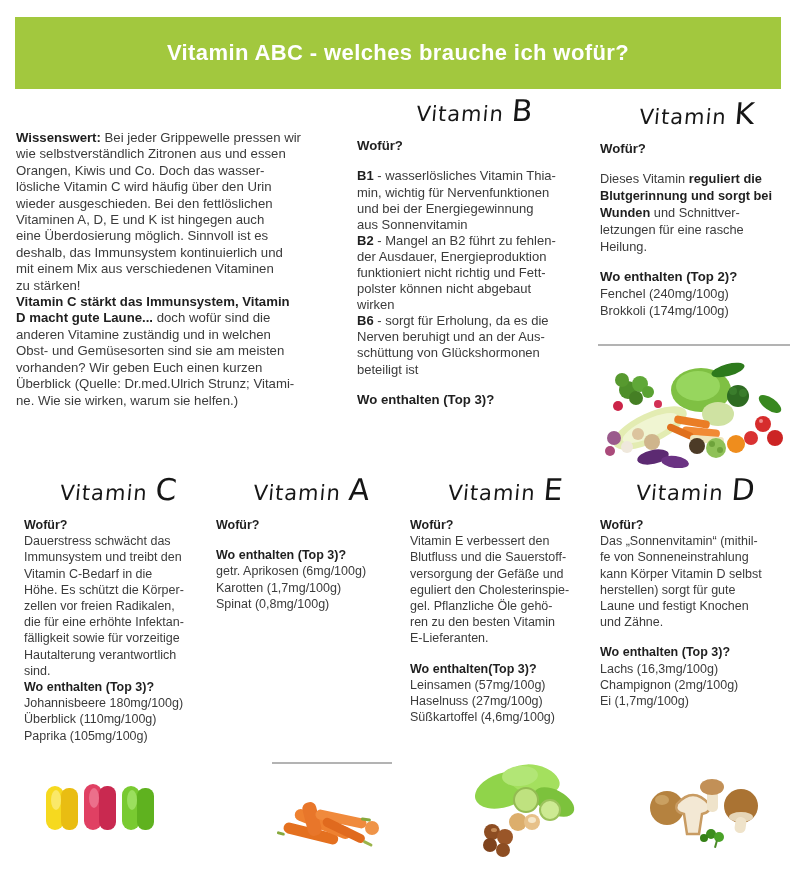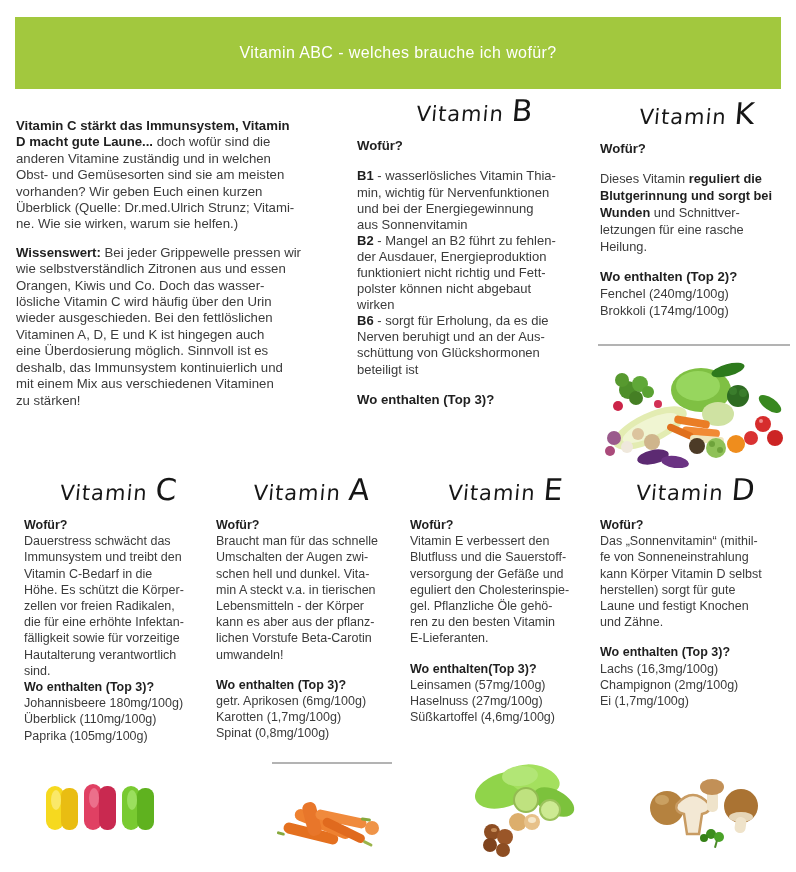--- a/index.html
+++ b/index.html
@@ -4,21 +4,21 @@
 <style>
   html,body { margin:0; padding:0; background:#ffffff; }
   .page {
     position:relative; width:796px; height:872px; background:#ffffff;
     font-family:"Liberation Sans", sans-serif; color:#3b3b3b; overflow:hidden;
   }
   .header {
     position:absolute; left:15px; top:17px; width:766px; height:72px;
     background:#a2c83e; display:flex; align-items:center; justify-content:center;
   }
-  .header-title { color:#ffffff; font-weight:normal; font-size:16px; letter-spacing:.4px; }
+  .header-title { color:#ffffff; font-weight:bold; font-size:22px; letter-spacing:.4px; }
 
   .col { position:absolute; }
   .para { white-space:pre; margin:0; font-size:13.2px; line-height:16.4px; color:#3b3b3b; }
   .para b, .bold-head { color:#1f1f1f; font-weight:bold; }
   .bold-head { font-size:13.2px; line-height:16.4px; white-space:pre; }
 
   .vitamin-title {
     text-align:center; color:#161616; transform:skewX(-5deg);
     font-family:"DejaVu Sans", sans-serif; font-size:21px; letter-spacing:1px;
     margin-bottom:10px; height:34px; line-height:34px;
@@ -35,37 +35,37 @@
 </head>
 <body>
 
 <div class="page">
 
   <div class="header">
     <div class="header-title">Vitamin ABC - welches brauche ich wofür?</div>
   </div>
 
   <div class="col" style="left:16px; top:118px; width:340px;">
-    <p class="para"><b>Vitamin C stärkt das Immunsystem, Vitamin
-D macht gute Laune...</b><span> doch wofür sind die
-anderen Vitamine zuständig und in welchen
-Obst- und Gemüsesorten sind sie am meisten
-vorhanden? Wir geben Euch einen kurzen
-Überblick (Quelle: Dr.med.Ulrich Strunz; Vitami-
-ne. Wie sie wirken, warum sie helfen.)</span></p>
     <p class="para" style="margin-top:12px;"><b>Wissenswert:</b><span> Bei jeder Grippewelle pressen wir
 wie selbstverständlich Zitronen aus und essen
 Orangen, Kiwis und Co. Doch das wasser-
 lösliche Vitamin C wird häufig über den Urin
 wieder ausgeschieden. Bei den fettlöslichen
 Vitaminen A, D, E und K ist hingegen auch
 eine Überdosierung möglich. Sinnvoll ist es
 deshalb, das Immunsystem kontinuierlich und
 mit einem Mix aus verschiedenen Vitaminen
 zu stärken!</span></p>
+    <p class="para"><b>Vitamin C stärkt das Immunsystem, Vitamin
+D macht gute Laune...</b><span> doch wofür sind die
+anderen Vitamine zuständig und in welchen
+Obst- und Gemüsesorten sind sie am meisten
+vorhanden? Wir geben Euch einen kurzen
+Überblick (Quelle: Dr.med.Ulrich Strunz; Vitami-
+ne. Wie sie wirken, warum sie helfen.)</span></p>
   </div>
 
   <div class="col" style="left:357px; top:94px; width:236px;">
     <div class="vitamin-title"><span>Vitamin</span> <span class="big">B</span></div>
     <div class="bold-head gap-below">Wofür?</div>
     <p class="para" style="font-size:13px; line-height:16.1px;"><b>B1</b><span> - wasserlösliches Vitamin Thia-
 min, wichtig für Nervenfunktionen
 und bei der Energiegewinnung
 aus Sonnenvitamin
 </span><b>B2</b><span> - Mangel an B2 führt zu fehlen-
@@ -165,28 +165,20 @@
 sind.</p>
     <div class="bold-head">Wo enthalten (Top 3)?</div>
     <p class="para">Johannisbeere 180mg/100g)
 Überblick (110mg/100g)
 Paprika (105mg/100g)</p>
   </div>
 
   <div class="col small" style="left:216px; top:473px; width:192px;">
     <div class="vitamin-title"><span>Vitamin</span> <span class="big">A</span></div>
     <div class="bold-head">Wofür?</div>
-    <p class="para">Braucht man für das schnelle
-Umschalten der Augen zwi-
-schen hell und dunkel. Vita-
-min A steckt v.a. in tierischen
-Lebensmitteln - der Körper
-kann es aber aus der pflanz-
-lichen Vorstufe Beta-Carotin
-umwandeln!</p>
     <div class="bold-head gap-above">Wo enthalten (Top 3)?</div>
     <p class="para">getr. Aprikosen (6mg/100g)
 Karotten (1,7mg/100g)
 Spinat (0,8mg/100g)</p>
   </div>
 
   <div class="col small" style="left:410px; top:473px; width:192px;">
     <div class="vitamin-title"><span>Vitamin</span> <span class="big">E</span></div>
     <div class="bold-head">Wofür?</div>
     <p class="para">Vitamin E verbessert den

